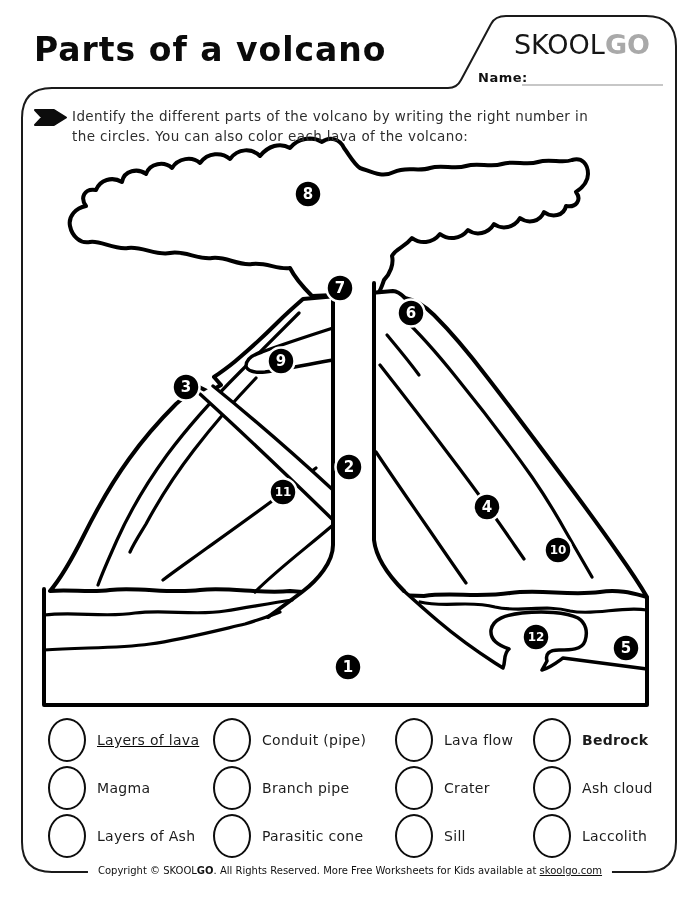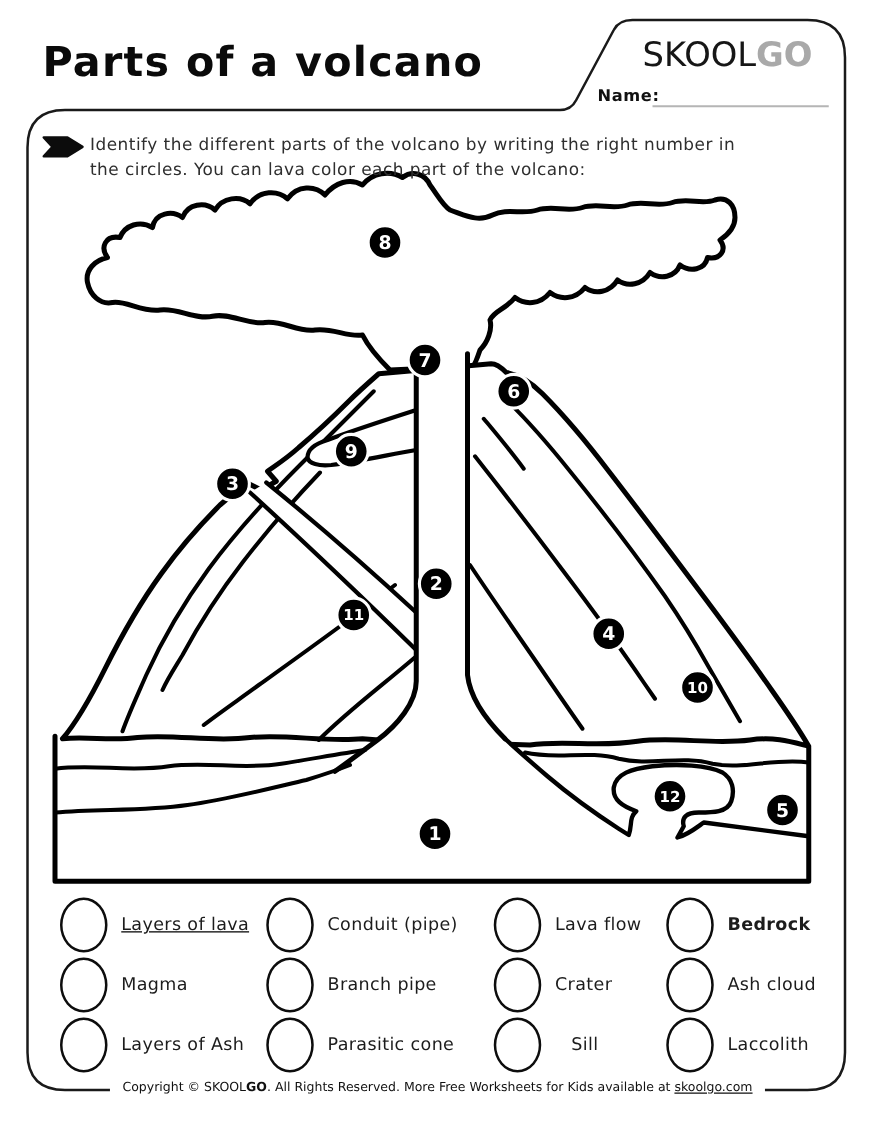--- a/index.html
+++ b/index.html
@@ -131,21 +131,21 @@
   </svg>
 
   <div class="abs logo">
     <span class="lg-black">SKOOL</span><span class="lg-gray" style="color: rgb(169, 169, 169);">GO</span>
   </div>
   <div class="abs title">Parts of a volcano</div>
   <div class="abs name-label">Name:</div>
 
   <div class="abs instr" style="color: rgb(46, 46, 46);">
     <div>Identify the different parts of the volcano by writing the right number in</div>
-    <div>the circles. You can lava color each part of the volcano:</div>
+    <div>the circles. You can also color each lava of the volcano:</div>
   </div>
 
   <div id="word-bank">
       <div class="wb-item" style="left: 48px; top: 718px; text-decoration: underline;">
         <span class="wb-circle"></span>
         <span class="wb-label">Layers of lava</span>
       </div>
       <div class="wb-item" style="left: 48px; top: 766px;">
         <span class="wb-circle"></span>
         <span class="wb-label">Magma</span>
@@ -167,21 +167,21 @@
         <span class="wb-label">Parasitic cone</span>
       </div>
       <div class="wb-item" style="left: 395px; top: 718px; justify-content: space-between;">
         <span class="wb-circle"></span>
         <span class="wb-label">Lava flow</span>
       </div>
       <div class="wb-item" style="left: 395px; top: 766px;">
         <span class="wb-circle"></span>
         <span class="wb-label">Crater</span>
       </div>
-      <div class="wb-item" style="left: 395px; top: 814px; gap: 13px;">
+      <div class="wb-item" style="left: 395px; top: 814px;">
         <span class="wb-circle"></span>
         <span class="wb-label">Sill</span>
       </div>
       <div class="wb-item" style="left: 533px; top: 718px; font-weight: bold;">
         <span class="wb-circle"></span>
         <span class="wb-label">Bedrock</span>
       </div>
       <div class="wb-item" style="left: 533px; top: 766px;">
         <span class="wb-circle"></span>
         <span class="wb-label">Ash cloud</span>

